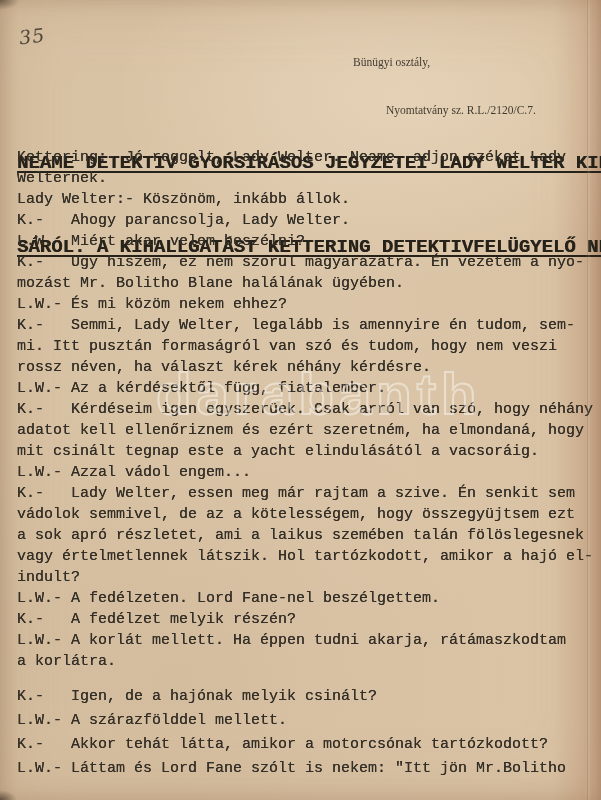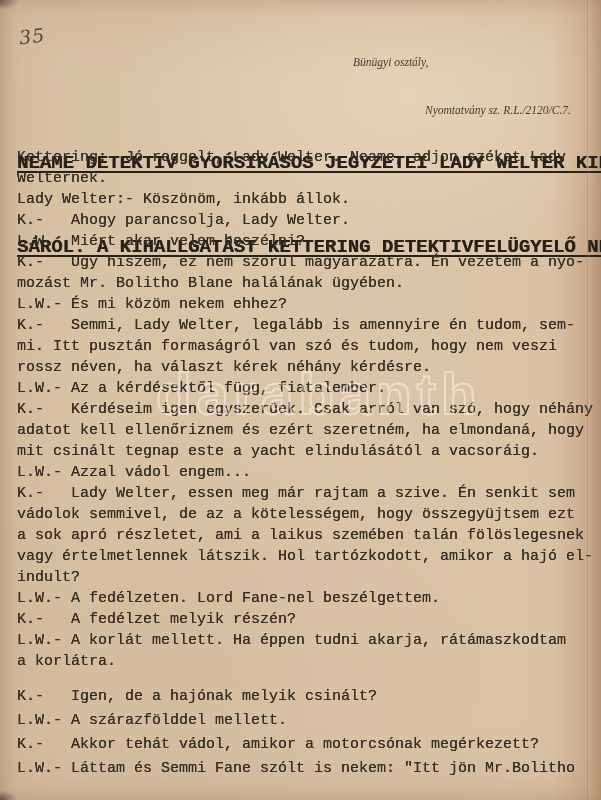--- a/index.html
+++ b/index.html
@@ -41,27 +41,26 @@
     font-family: "DejaVu Serif", serif;
     font-style: italic;
     font-size: 19px;
     color: #4f463b;
     transform: rotate(-7deg);
     letter-spacing: 1px;
   }
   .header-stamp {
     position: absolute; left: 353px; top: 22px;
     font-family: "Liberation Serif", "DejaVu Serif", serif;
-    font-style: italic;
     font-size: 11.5px;
     color: #423b31;
     line-height: 16px;
     white-space: pre;
   }
-  .header-line2 { margin-left: 72px; }
+  .header-line2 { margin-left: 33px; }
   .doc-title {
     position: absolute; left: 17px; top: 93px;
     font-size: 19px;
     font-weight: 700;
     line-height: 28px;
     color: #262219;
     white-space: pre;
     text-shadow: 0.4px 0 0 rgba(38,34,25,0.85);
   }
   .title-line {
@@ -106,21 +105,21 @@
     <div class="header-line2">Nyomtatvány sz. R.L./2120/C.7.</div>
   </div>
 
   <div class="doc-title">
     <div class="title-line">NEAME DETEKTIV GYOŔSIRÁSOS JEGYZETEI LADY WELTER KIHALLGATÁ-</div>
     <div class="title-line">SÁRÓL. A KIHALLGATÁST KETTERING DETEKTIVFELÜGYELŐ NEAME.</div>
   </div>
 
   <div class="dialogue block1"><div>Kettering:- Jó reggelt, Lady Welter. Neame, adjon széket Lady</div><div>Welternek.</div><div>Lady Welter:- Köszönöm, inkább állok.</div><div>K.-   Ahogy parancsolja, Lady Welter.</div><div>L.W.- Miért akar velem beszélni?</div><div>K.-   Ugy hiszem, ez nem szorul magyarázatra. Én vezetem a nyo-</div><div>mozást Mr. Bolitho Blane halálának ügyében.</div><div>L.W.- És mi közöm nekem ehhez?</div><div>K.-   Semmi, Lady Welter, legalább is amennyire én tudom, sem-</div><div>mi. Itt pusztán formaságról van szó és tudom, hogy nem veszi</div><div>rossz néven, ha választ kérek néhány kérdésre.</div><div>L.W.- Az a kérdésektől függ, fiatalember.</div><div>K.-   Kérdéseim igen egyszerüek. Csak arról van szó, hogy néhány</div><div>adatot kell ellenőriznem és ezért szeretném, ha elmondaná, hogy</div><div>mit csinált tegnap este a yacht elindulásától a vacsoráig.</div><div>L.W.- Azzal vádol engem...</div><div>K.-   Lady Welter, essen meg már rajtam a szive. Én senkit sem</div><div>vádolok semmivel, de az a kötelességem, hogy összegyüjtsem ezt</div><div>a sok apró részletet, ami a laikus szemében talán fölöslegesnek</div><div>vagy értelmetlennek látszik. Hol tartózkodott, amikor a hajó el-</div><div>indult?</div><div>L.W.- A fedélzeten. Lord Fane-nel beszélgettem.</div><div>K.-   A fedélzet melyik részén?</div><div>L.W.- A korlát mellett. Ha éppen tudni akarja, rátámaszkodtam</div><div>a korlátra.</div></div>
 
-  <div class="dialogue block2"><div>K.-   Igen, de a hajónak melyik csinált?</div><div>L.W.- A szárazfölddel mellett.</div><div>K.-   Akkor tehát vádol, amikor a motorcsónak megérkezett?</div><div>L.W.- Láttam és Semmi Fane szólt is nekem: "Itt jön Mr.Bolitho</div></div>
+  <div class="dialogue block2"><div>K.-   Igen, de a hajónak melyik csinált?</div><div>L.W.- A szárazfölddel mellett.</div><div>K.-   Akkor tehát látta, amikor a motorcsónak tartózkodott?</div><div>L.W.- Láttam és Lord Fane szólt is nekem: "Itt jön Mr.Bolitho</div></div>
 
   <div class="watermark">darabanth</div>
 
   <div class="corner-smudge top-left"></div>
   <div class="corner-smudge bottom-left"></div>
   <div class="page-edge"></div>
 
 </div>
 
 </body></html>

